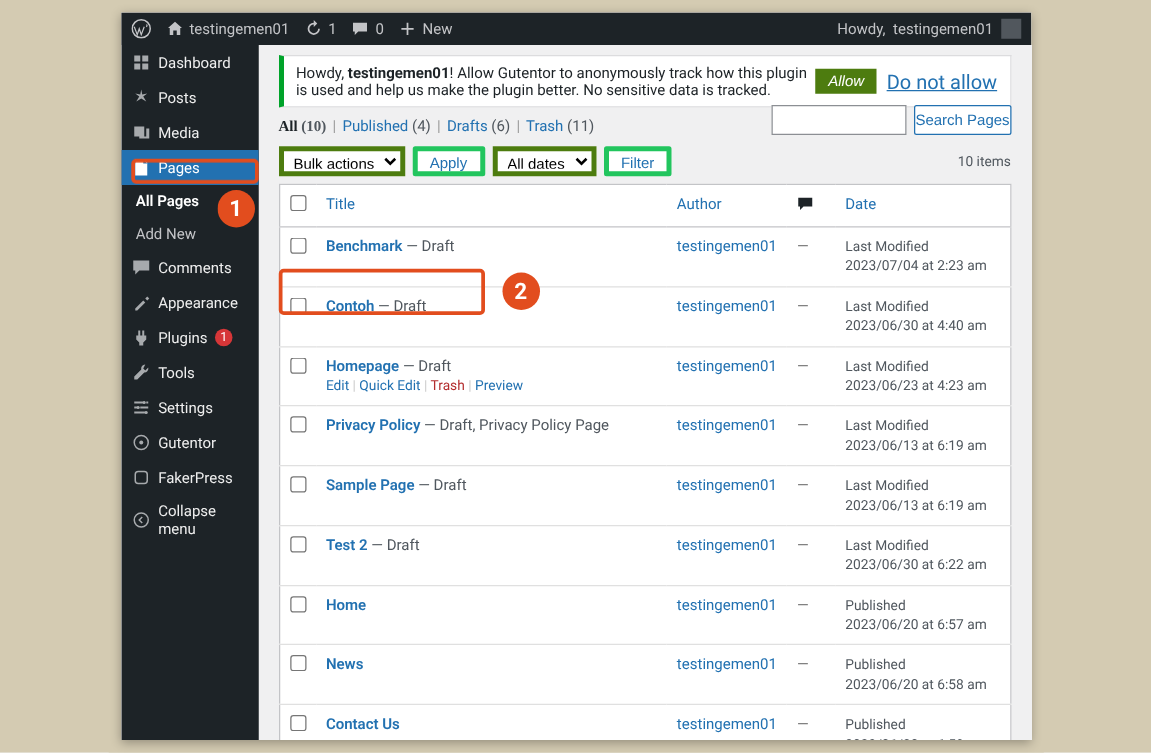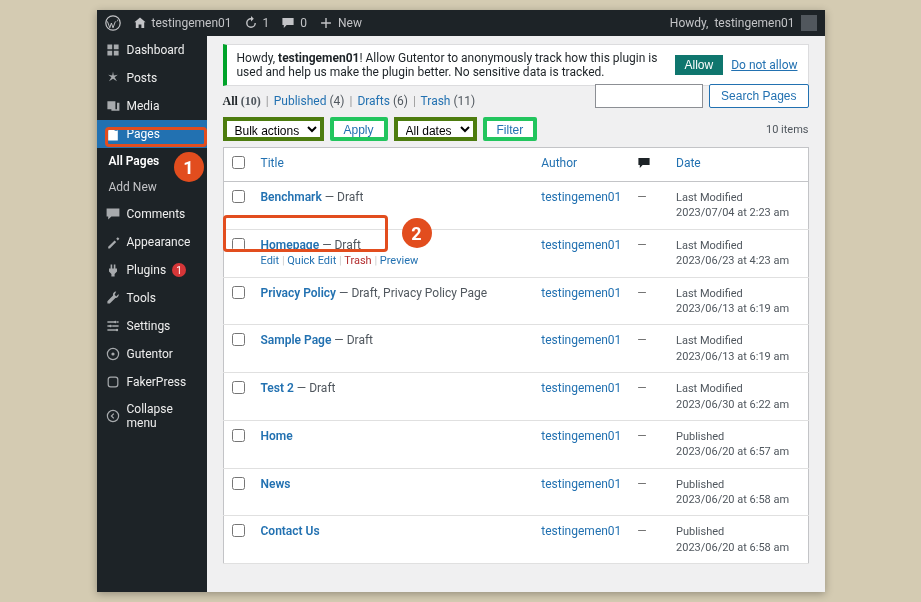--- a/index.html
+++ b/index.html
@@ -23,36 +23,36 @@
 .menu-item.sub-cur { color: #fff; font-weight: 600; }
 .menu-item .badge { background: #d63638; color: #fff; border-radius: 9px; min-width: 14px; height: 14px; font-size: 10px; display: inline-flex; align-items: center; justify-content: center; padding: 0 3px; }
 .menu-item svg { fill: #a7aaad; width: 16px; height: 16px; flex-shrink: 0; }
 .menu-item.current svg { fill: #fff; }
 
 
 .content { flex: 1; background: #f0f0f1; padding: 0 16px 12px 16px; overflow-y: auto; position: relative; }
 
 .notice { border: 1px solid #dcdcde; border-left: 4px solid #00a32a; background: #fff; padding: 6px 10px; display: flex; align-items: center; font-size: 12px; margin-top: 8px; }
 .notice .msg { flex: 1; }
-.notice .allow-btn { background: #0f766e; color: #fff; padding: 3px 10px; font-size: 12px; border: none; margin-left: 6px; cursor: pointer; }
-.notice .dna { color: #2271b1; text-decoration: underline; margin-left: 8px; font-size: 12px; cursor: pointer; }
+.notice .allow-btn { background: #4d7c0f; color: #fff; padding: 3px 10px; font-size: 12px; border: none; margin-left: 6px; cursor: pointer; font-style: italic; }
+.notice .dna { color: #2271b1; text-decoration: underline; margin-left: 8px; font-size: 16px; cursor: pointer; }
 
 .subsubsub { margin: 8px 0; font-size: 12px; color: #50575e; }
 .subsubsub a { color: #2271b1; text-decoration: none; }
 .subsubsub .cur { color: #1d2327; font-weight: 600; font-family: Liberation Serif, serif; }
 .subsubsub .sep { color: #999; margin: 0 2px; }
 .subsubsub .count { color: #50575e; }
 
 .tablenav { display: flex; align-items: center; gap: 6px; margin-bottom: 6px; }
 .tablenav select { font-size: 12px; padding: 2px 4px; border: 4px solid #4d7c0f; background: #fff; height: 24px; }
 .tablenav .smbtn { border: 4px solid #22c55e; color: #2271b1; background: #fff; padding: 2px 10px; font-size: 12px; cursor: pointer; border-radius: 2px; height: 24px; }
 .tablenav .items-count { margin-left: auto; font-size: 11px; color: #50575e; }
 .search-box { position: absolute; right: 16px; top: 48px; display: flex; gap: 6px; }
 .search-box input { border: 1px solid #8c8f94; height: 24px; width: 108px; padding: 0 4px; font-size: 12px; }
-.search-box button { border: 1px solid #2271b1; color: #2271b1; background: #fff; padding: 2px 11px; font-size: 12px; cursor: pointer; border-radius: 2px; height: 24px; }
+.search-box button { border: 1px solid #2271b1; color: #2271b1; background: #fff; padding: 2px 0; font-size: 12px; cursor: pointer; border-radius: 2px; height: 24px; }
 
 table.wp-list { width: 100%; border-collapse: collapse; background: #fff; border: 1px solid #c3c4c7; font-size: 12px; }
 table.wp-list th, table.wp-list td { text-align: left; padding: 8px 8px; vertical-align: top; }
 table.wp-list thead th, table.wp-list tfoot th { border-bottom: 1px solid #c3c4c7; border-top: 1px solid #c3c4c7; color: #2271b1; font-weight: 400; }
 table.wp-list tbody tr { border-bottom: 1px solid #e0e0e0; }
 table.wp-list a.row-title { color: #2271b1; font-weight: 600; text-decoration: none; }
 table.wp-list .state { color: #50575e; }
 table.wp-list .author a { color: #2271b1; text-decoration: none; }
 table.wp-list .date { color: #50575e; font-size: 11px; line-height: 1.4; }
 .row-actions { font-size: 11px; color: #50575e; margin-top: 2px; }
@@ -253,20 +253,27 @@
     <tbody id="page-rows">
               <tr>
     <td class="cb-col"><input type="checkbox" class="ck" style=""></td>
     <td><a class="row-title">Benchmark</a><span class="state"> — Draft</span></td>
     <td class="author"><a>testingemen01</a></td>
     <td class="com-col"><span class="com-dash">—</span></td>
     <td class="date"><span>Last Modified</span><br><span>2023/07/04 at 2:23 am</span></td>
               </tr>
               <tr>
     <td class="cb-col"><input type="checkbox" class="ck" style=""></td>
+    <td><a class="row-title">Contoh</a><span class="state"> — Draft</span></td>
+    <td class="author"><a>testingemen01</a></td>
+    <td class="com-col"><span class="com-dash">—</span></td>
+    <td class="date"><span>Last Modified</span><br><span>2023/06/30 at 4:40 am</span></td>
+              </tr>
+              <tr>
+    <td class="cb-col"><input type="checkbox" class="ck" style=""></td>
     <td><a class="row-title">Homepage</a><span class="state"> — Draft</span><div class="row-actions">
       <a>Edit</a> <span class="sep">|</span>
       <a>Quick Edit</a> <span class="sep">|</span>
       <a class="trash">Trash</a> <span class="sep">|</span>
       <a>Preview</a>
     </div></td>
     <td class="author"><a>testingemen01</a></td>
     <td class="com-col"><span class="com-dash">—</span></td>
     <td class="date"><span>Last Modified</span><br><span>2023/06/23 at 4:23 am</span></td>
               </tr>

